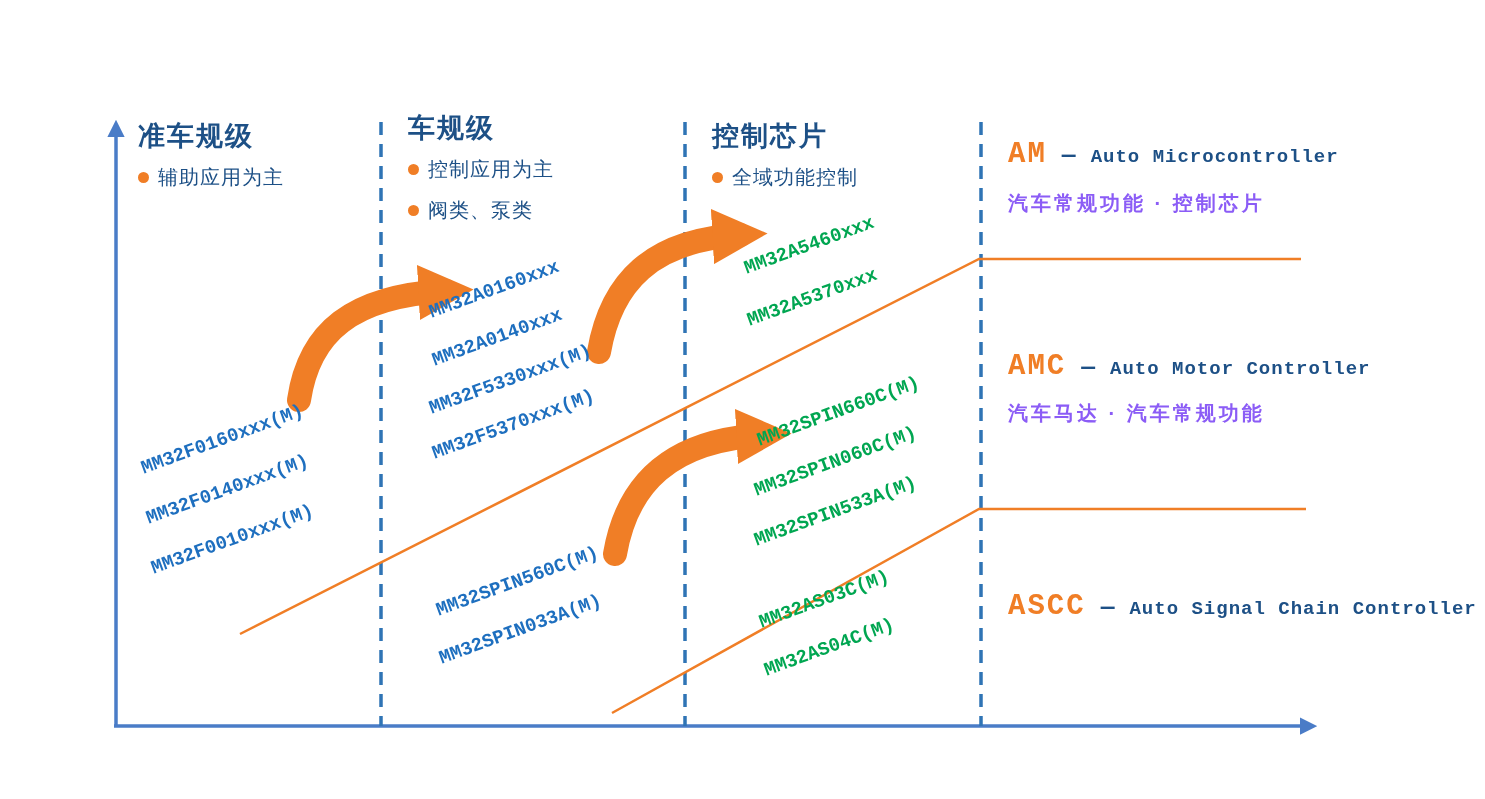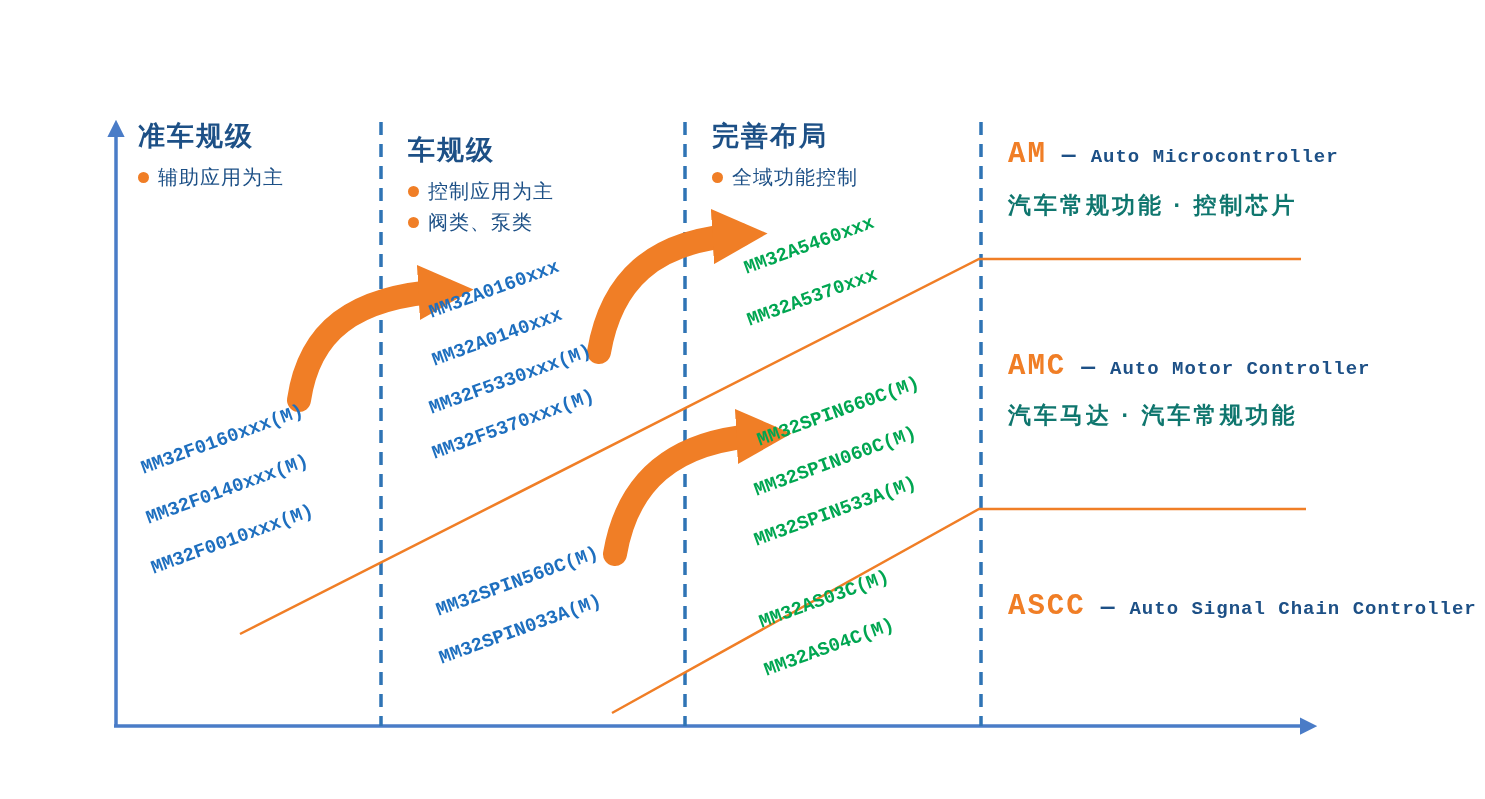--- a/index.html
+++ b/index.html
@@ -29,21 +29,21 @@
     display: flex;
     align-items: center;
     gap: 9px;
     margin-top: 10px;
     font-size: 20px;
     font-weight: normal;
     color: #1d5086;
     letter-spacing: 1px;
     white-space: nowrap;
   }
-  .bullet-row + .bullet-row { margin-top: 4px; }
+  .bullet-row + .bullet-row { margin-top: 14px; }
   .dot {
     width: 11px; height: 11px;
     border-radius: 50%;
     background: #f07e26;
     flex: 0 0 auto;
   }
   
   .prod {
     position: absolute;
     font-family: "Liberation Mono", monospace;
@@ -66,22 +66,22 @@
     color: #1d5086;
     white-space: nowrap;
   }
   .legend-abbr { color: #f07e26; font-size: 29px; letter-spacing: 2px; }
   .legend-dash { font-size: 23px; }
   .legend-en  { font-size: 19px; letter-spacing: 1px; }
   .legend-zh {
     position: absolute;
     font-family: "Liberation Sans", sans-serif;
     font-weight: bold;
-    font-size: 23px;
-    color: #0f766e;
+    font-size: 20px;
+    color: #8b5cf6;
     letter-spacing: 3px;
     white-space: nowrap;
   }
 </style>
 </head>
 <body>
 
 <div class="stage">
 
   <svg class="layer" viewBox="0 0 1485 799">
@@ -110,34 +110,34 @@
   </svg>
 
   <div class="col-header" style="left:138px; top:118px;">
     <div class="col-title">准车规级</div>
     <div class="bullet-row">
       <span class="dot"></span>
       <span>辅助应用为主</span>
     </div>
   </div>
 
-  <div class="col-header" style="left:408px; top:132px;">
+  <div class="col-header" style="left:408px; top:110px;">
     <div class="col-title">车规级</div>
     <div class="bullet-row">
       <span class="dot"></span>
       <span>控制应用为主</span>
     </div>
     <div class="bullet-row">
       <span class="dot"></span>
       <span>阀类、泵类</span>
     </div>
   </div>
 
   <div class="col-header" style="left:712px; top:118px;">
-    <div class="col-title">完善布局</div>
+    <div class="col-title">控制芯片</div>
     <div class="bullet-row">
       <span class="dot"></span>
       <span>全域功能控制</span>
     </div>
   </div>
 
   <span class="prod blue" style="left:142px; top:458px;">MM32F0160xxx(M)</span>
   <span class="prod blue" style="left:147px; top:508px;">MM32F0140xxx(M)</span>
   <span class="prod blue" style="left:152px; top:558px;">MM32F0010xxx(M)</span>
 

